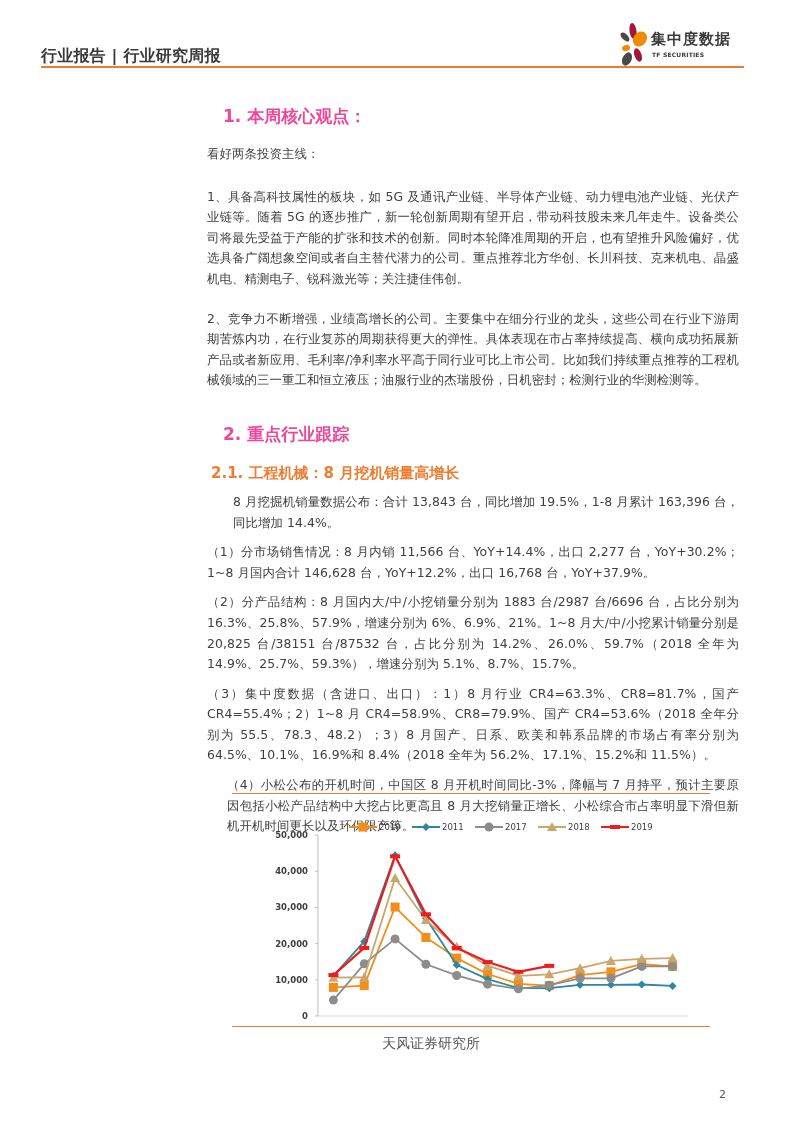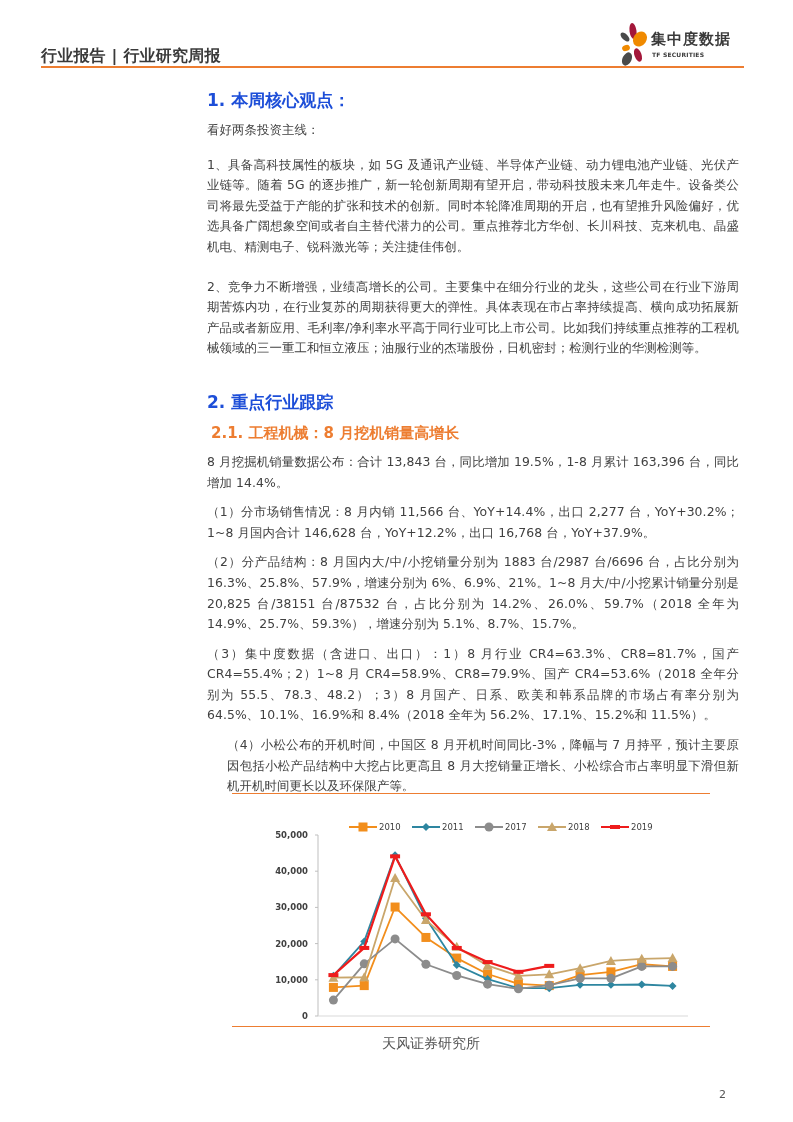--- a/index.html
+++ b/index.html
@@ -7,21 +7,21 @@
          font-family: "DejaVu Sans", "Liberation Sans", sans-serif; color: #404040; }
 
   .header { position: absolute; left: 41px; top: 20px; width: 703px; height: 46px; }
   .header-title { position: absolute; left: 0; top: 26px; font-size: 16px; font-weight: bold; color: #3a3a3a; letter-spacing: 0.2px; }
   .header-rule { position: absolute; left: 0; top: 46px; width: 703px; height: 2px; background: #ed7d31; }
   .logo { position: absolute; right: 0; top: 2px; width: 125px; height: 44px; }
   .logo-cn { position: absolute; left: 32px; top: 8px; font-size: 15px; font-weight: bold; color: #3a3a3a; letter-spacing: 1px; }
   .logo-en { position: absolute; left: 33px; top: 29px; font-size: 6px; font-weight: bold; color: #3a3a3a; letter-spacing: 0.2px; }
 
   .content { position: absolute; left: 207px; top: 88px; width: 532px; }
-  .h1 { font-size: 17px; font-weight: bold; color: #1d4ed8; margin: 0; line-height: 24px; }
+  .h1 { font-size: 17px; font-weight: bold; color: #ec4899; margin: 16px; line-height: 24px; }
   .h2 { font-size: 15px; font-weight: bold; color: #ed7d31; margin: 4px; line-height: 22px; }
   .p { font-size: 12.4px; line-height: 20.6px; color: #404040; margin: 0; text-align: justify; letter-spacing: 0.1px; }
 
   .figure { position: absolute; left: 232px; top: 793px; width: 478px; }
   .fig-title { font-size: 9px; font-weight: bold; color: #3a3a3a; height: 18px; line-height: 18px; }
   .fig-rule { height: 1px; background: #ed7d31; }
   .fig-source { font-size: 14px; color: #555; margin-top: 8px; margin-left: 150px; }
   .chart-wrap { position: relative; width: 478px; height: 232px; }
 
   .page-num { position: absolute; left: 719px; top: 1088px; font-size: 11px; color: #555; }
@@ -42,26 +42,26 @@
     </svg>
     <div class="logo-cn">集中度数据</div>
     <div class="logo-en">TF SECURITIES</div>
   </div>
   <div class="header-rule"></div>
 </div>
 
 <div class="content">
   <h1 class="h1">1. 本周核心观点：</h1>
   <p class="p" style="margin-top:8px;">看好两条投资主线：</p>
-  <p class="p" style="margin-top:14px;">1、具备高科技属性的板块，如 5G 及通讯产业链、半导体产业链、动力锂电池产业链、光伏产业链等。随着 5G 的逐步推广，新一轮创新周期有望开启，带动科技股未来几年走牛。设备类公司将最先受益于产能的扩张和技术的创新。同时本轮降准周期的开启，也有望推升风险偏好，优选具备广阔想象空间或者自主替代潜力的公司。重点推荐北方华创、长川科技、克来机电、晶盛机电、精测电子、锐科激光等；关注捷佳伟创。</p>
+  <p class="p" style="margin-top:22px;">1、具备高科技属性的板块，如 5G 及通讯产业链、半导体产业链、动力锂电池产业链、光伏产业链等。随着 5G 的逐步推广，新一轮创新周期有望开启，带动科技股未来几年走牛。设备类公司将最先受益于产能的扩张和技术的创新。同时本轮降准周期的开启，也有望推升风险偏好，优选具备广阔想象空间或者自主替代潜力的公司。重点推荐北方华创、长川科技、克来机电、晶盛机电、精测电子、锐科激光等；关注捷佳伟创。</p>
   <p class="p" style="margin-top:19px;">2、竞争力不断增强，业绩高增长的公司。主要集中在细分行业的龙头，这些公司在行业下游周期苦炼内功，在行业复苏的周期获得更大的弹性。具体表现在市占率持续提高、横向成功拓展新产品或者新应用、毛利率/净利率水平高于同行业可比上市公司。比如我们持续重点推荐的工程机械领域的三一重工和恒立液压；油服行业的杰瑞股份，日机密封；检测行业的华测检测等。</p>
 
   <h1 class="h1" style="margin-top:31px;">2. 重点行业跟踪</h1>
   <h2 class="h2" style="margin-top:8px;">2.1. 工程机械：8 月挖机销量高增长</h2>
-  <p class="p" style="margin-top:8px;">8 月挖掘机销量数据公布：合计 13,843 台，同比增加 19.5%，1-8 月累计 163,396 台，同比增加 14.4%。</p>
+  <p class="p" style="margin-top:8px;margin-left:26px;">8 月挖掘机销量数据公布：合计 13,843 台，同比增加 19.5%，1-8 月累计 163,396 台，同比增加 14.4%。</p>
   <p class="p" style="margin-top:9px;">（1）分市场销售情况：8 月内销 11,566 台、YoY+14.4%，出口 2,277 台，YoY+30.2%；1~8 月国内合计 146,628 台，YoY+12.2%，出口 16,768 台，YoY+37.9%。</p>
   <p class="p" style="margin-top:9px;">（2）分产品结构：8 月国内大/中/小挖销量分别为 1883 台/2987 台/6696 台，占比分别为 16.3%、25.8%、57.9%，增速分别为 6%、6.9%、21%。1~8 月大/中/小挖累计销量分别是 20,825 台/38151 台/87532 台，占比分别为 14.2%、26.0%、59.7%（2018 全年为 14.9%、25.7%、59.3%），增速分别为 5.1%、8.7%、15.7%。</p>
   <p class="p" style="margin-top:9px;">（3）集中度数据（含进口、出口）：1）8 月行业 CR4=63.3%、CR8=81.7%，国产 CR4=55.4%；2）1~8 月 CR4=58.9%、CR8=79.9%、国产 CR4=53.6%（2018 全年分别为 55.5、78.3、48.2）；3）8 月国产、日系、欧美和韩系品牌的市场占有率分别为 64.5%、10.1%、16.9%和 8.4%（2018 全年为 56.2%、17.1%、15.2%和 11.5%）。</p>
   <p class="p" style="margin-top:9px;margin-left:20px;">（4）小松公布的开机时间，中国区 8 月开机时间同比-3%，降幅与 7 月持平，预计主要原因包括小松产品结构中大挖占比更高且 8 月大挖销量正增长、小松综合市占率明显下滑但新机开机时间更长以及环保限产等。</p>
 </div>
 
 <div class="figure">
   <div class="fig-rule"></div>
   <div class="chart-wrap">
     <svg id="chart-svg" width="478" height="232">

